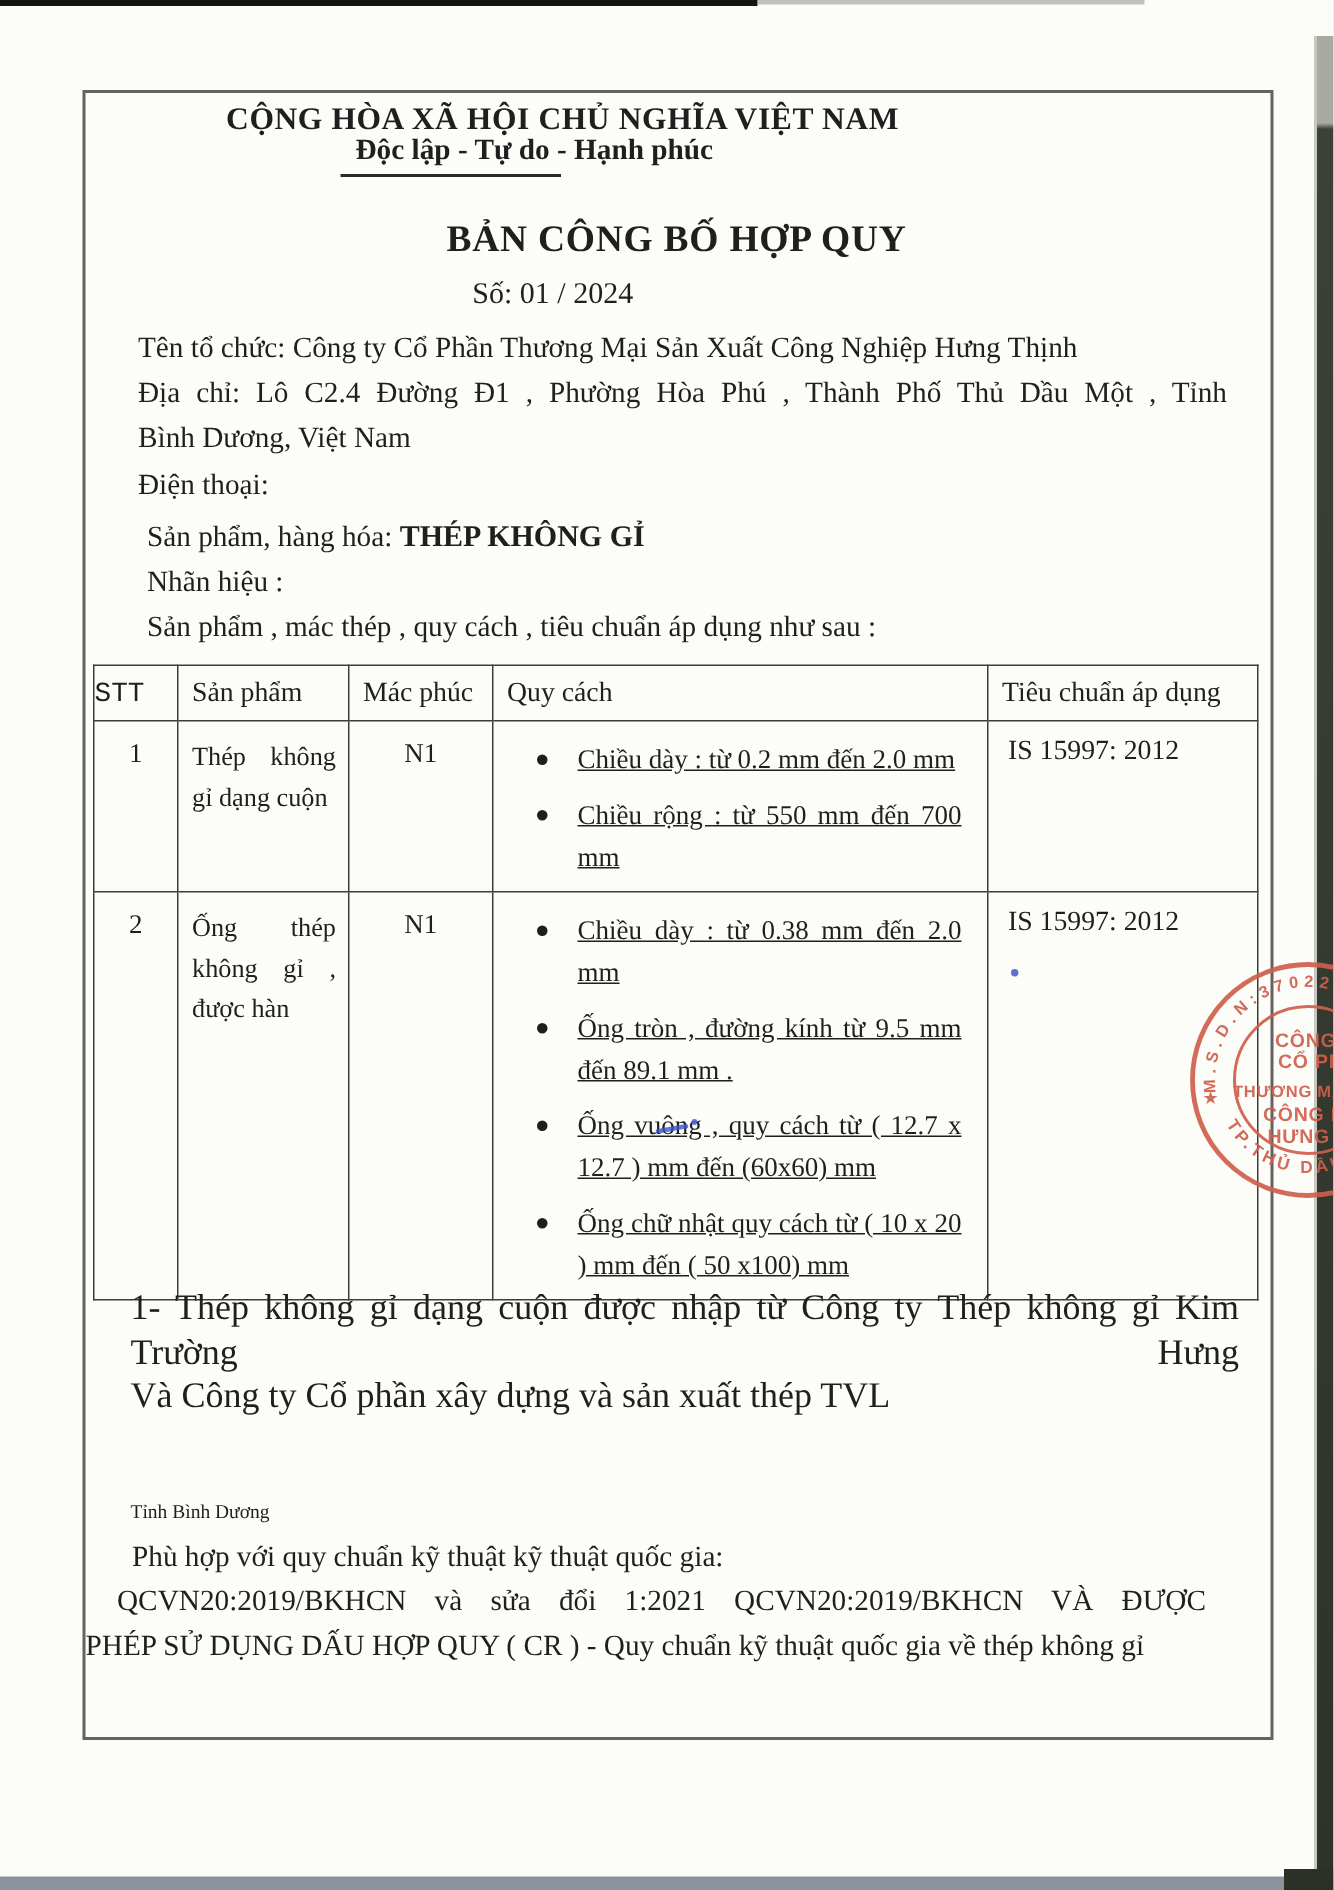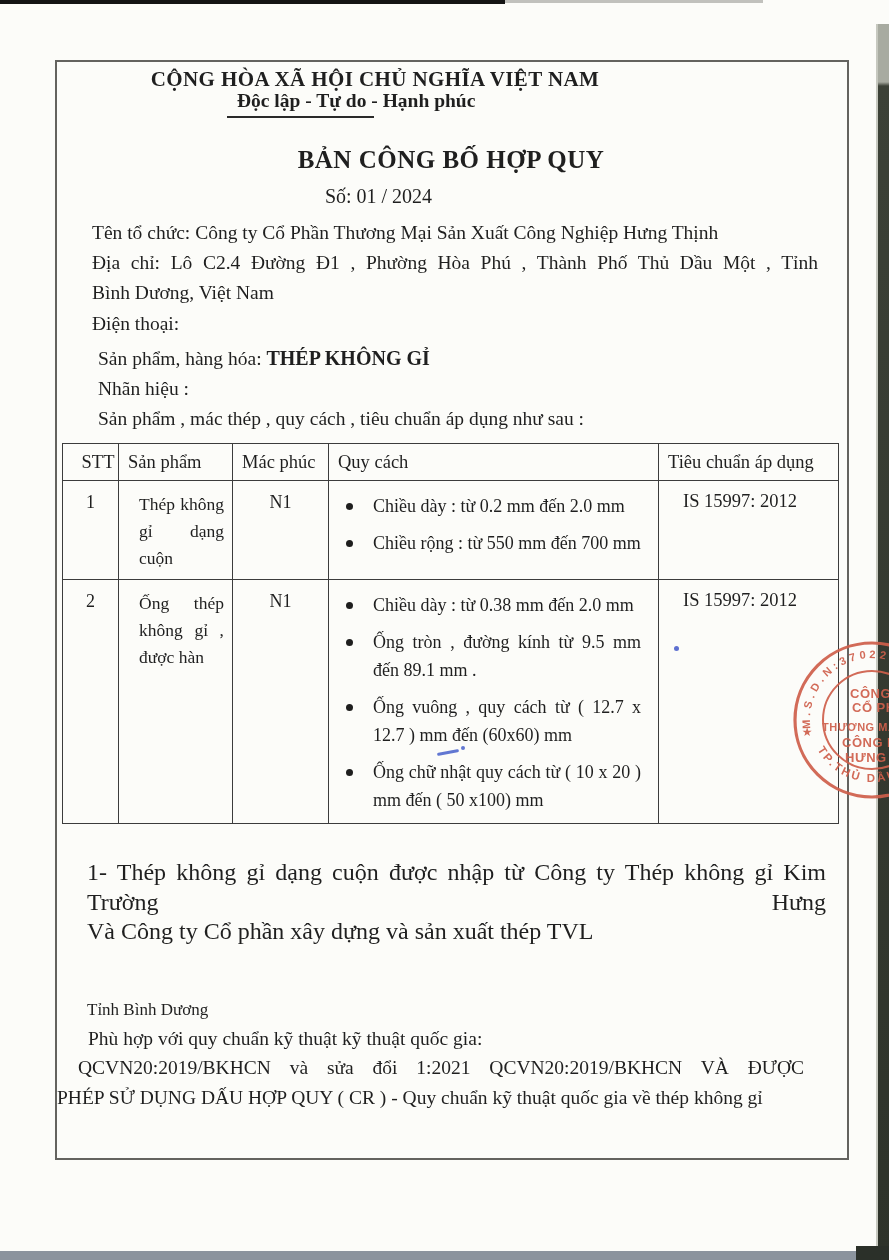--- a/index.html
+++ b/index.html
@@ -14,54 +14,54 @@
       background:linear-gradient(180deg,#a8aba1 0px,#a8aba1 58px,#3c4137 62px,#2e332a 100%);}
   .bottom-strip{left:0;top:1251px;width:889px;height:9px;background:#8b939d;}
   .corner-dark{left:856px;top:1246px;width:33px;height:14px;background:#2b3029;}
 
   .frame{left:55px;top:60px;width:790px;height:1096px;border:2px solid #64635f;}
 
   .nat-title{left:55px;top:67px;width:640px;text-align:center;font-weight:bold;font-size:21px;letter-spacing:.4px;}
   .motto{left:237px;top:90px;font-weight:bold;font-size:19.5px;}
   .motto-underline{left:227px;top:116px;width:147px;height:2px;background:#2a2a2a;}
   .doc-title{left:55px;top:146px;width:792px;text-align:center;font-weight:bold;font-size:25px;letter-spacing:.5px;}
-  .doc-number{left:65px;top:185px;width:627px;text-align:center;font-size:20px;}
+  .doc-number{left:55px;top:185px;width:627px;text-align:center;font-size:20px;}
 
   .bodyline{font-size:19.5px;white-space:nowrap;}
   .l-org{left:92px;top:222px;}
   .l-addr1{left:92px;top:252px;width:726px;white-space:normal;text-align:justify;text-align-last:justify;}
   .l-addr2{left:92px;top:282px;}
   .l-phone{left:92px;top:313px;text-align:center;}
   .l-product{left:98px;top:347px;}
   .l-product b{font-size:20px;}
   .l-brand{left:98px;top:378px;}
   .l-tabintro{left:98px;top:408px;}
 
   .spec-table{left:62px;top:443px;}
   table{border-collapse:collapse;table-layout:fixed;width:776px;font-size:18px;}
   th,td{border:1.6px solid #3c3c3c;vertical-align:top;font-weight:normal;}
   tr.hdr{height:37px;}
   tr.hdr th{vertical-align:middle;text-align:left;padding-left:9px;font-size:18.5px;}
-  tr.hdr th.c-stt{text-align:center;padding-left:16px;}
+  tr.hdr th.c-stt{text-align:left;padding-left:0;font-family:Liberation Mono, monospace;}
   tr.r1{height:99px;} tr.r2{height:231px;}
   td.cell-stt{text-align:center;padding-top:11px;}
-  td.cell-sp{padding:10px 8px 0 20px;text-align:justify;font-size:17.5px;line-height:27px;}
+  td.cell-sp{padding:10px 8px 0 9px;text-align:justify;font-size:17.5px;line-height:27px;}
   td.cell-mt{text-align:center;padding-top:11px;}
-  td.cell-qc{padding:11px 17px 0 44px;}
+  td.cell-qc{padding:11px 17px 0 56px;text-decoration:underline;}
   .qc-item{position:relative;text-align:justify;line-height:28px;margin-bottom:9px;}
   .qc-item::before{content:"";position:absolute;left:-27px;top:11px;width:7px;height:7px;border-radius:50%;background:#1e1e1e;}
-  td.cell-tc{padding:10px 6px 0 24px;font-size:18.5px;}
+  td.cell-tc{padding:10px 6px 0 13px;font-size:18.5px;}
 
   .notes{left:87px;top:858px;width:739px;font-size:24px;line-height:29.5px;}
   .note-line{text-align:justify;}
   .note-line.jl{text-align-last:justify;}
   .note.hang .note-line{padding-left:20px;}
   .note.hang .note-line:first-child{padding-left:0;}
 
-  .province{left:87px;top:1000px;font-size:17px;}
+  .province{left:87px;top:1000px;font-size:13px;}
   .conf-intro{left:88px;top:1028px;font-size:19.5px;}
   .conf-l1{left:78px;top:1057px;width:726px;font-size:19.5px;text-align:justify;text-align-last:justify;}
   .conf-l2{left:57px;top:1087px;width:784px;font-size:19.5px;}
 
   .blue-dot{left:674px;top:646px;width:5px;height:5px;background:#4257c9;border-radius:50%;opacity:.85;}
   .blue-scribble{left:437px;top:751px;width:22px;height:3px;background:#3a55c8;transform:rotate(-10deg);border-radius:2px;opacity:.8;}
   .blue-dot2{left:461px;top:746px;width:4px;height:4px;background:#3a55c8;border-radius:50%;opacity:.8;}
 
   .stamp{left:762px;top:610px;width:220px;height:220px;opacity:.92;}
   .stamp text{font-family:"Liberation Sans","DejaVu Sans",sans-serif;font-weight:bold;}

